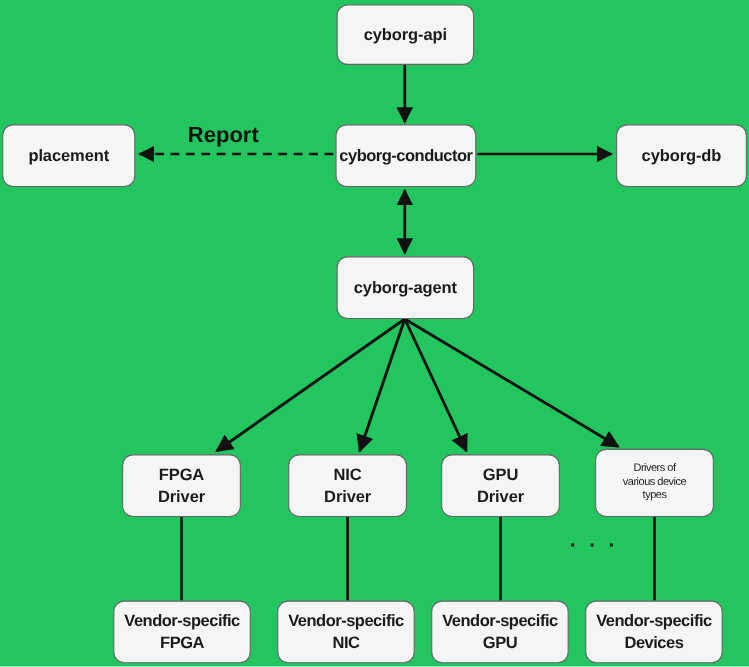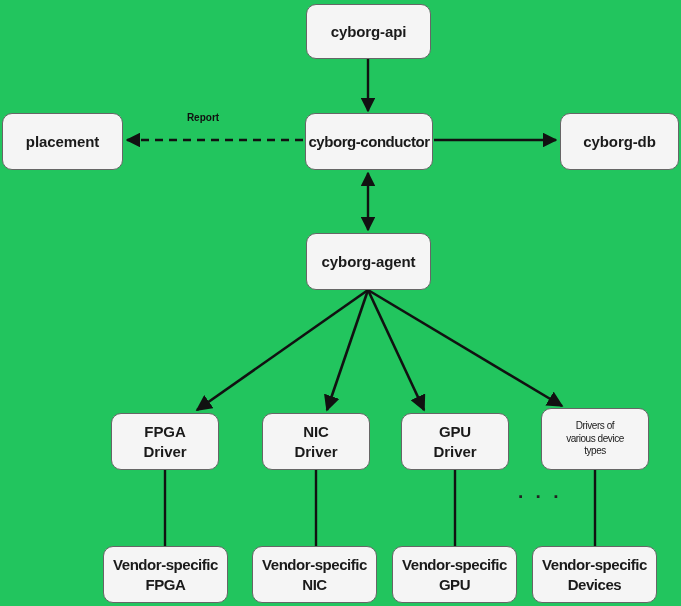--- a/index.html
+++ b/index.html
@@ -43,21 +43,21 @@
     letter-spacing: -0.1px;
     white-space: pre-line;
     padding: 0 4px;
   }
   .node.compact {
     letter-spacing: -0.45px;
     padding: 0 2px;
   }
   .edge-label {
     position: absolute;
-    font-size: 10px;
+    font-size: 20px;
     font-weight: bold;
     color: #111111;
     text-align: center;
     white-space: nowrap;
   }
   .ellipsis-mark {
     position: absolute;
     font-size: 19px;
     font-weight: bold;
     color: #222222;

